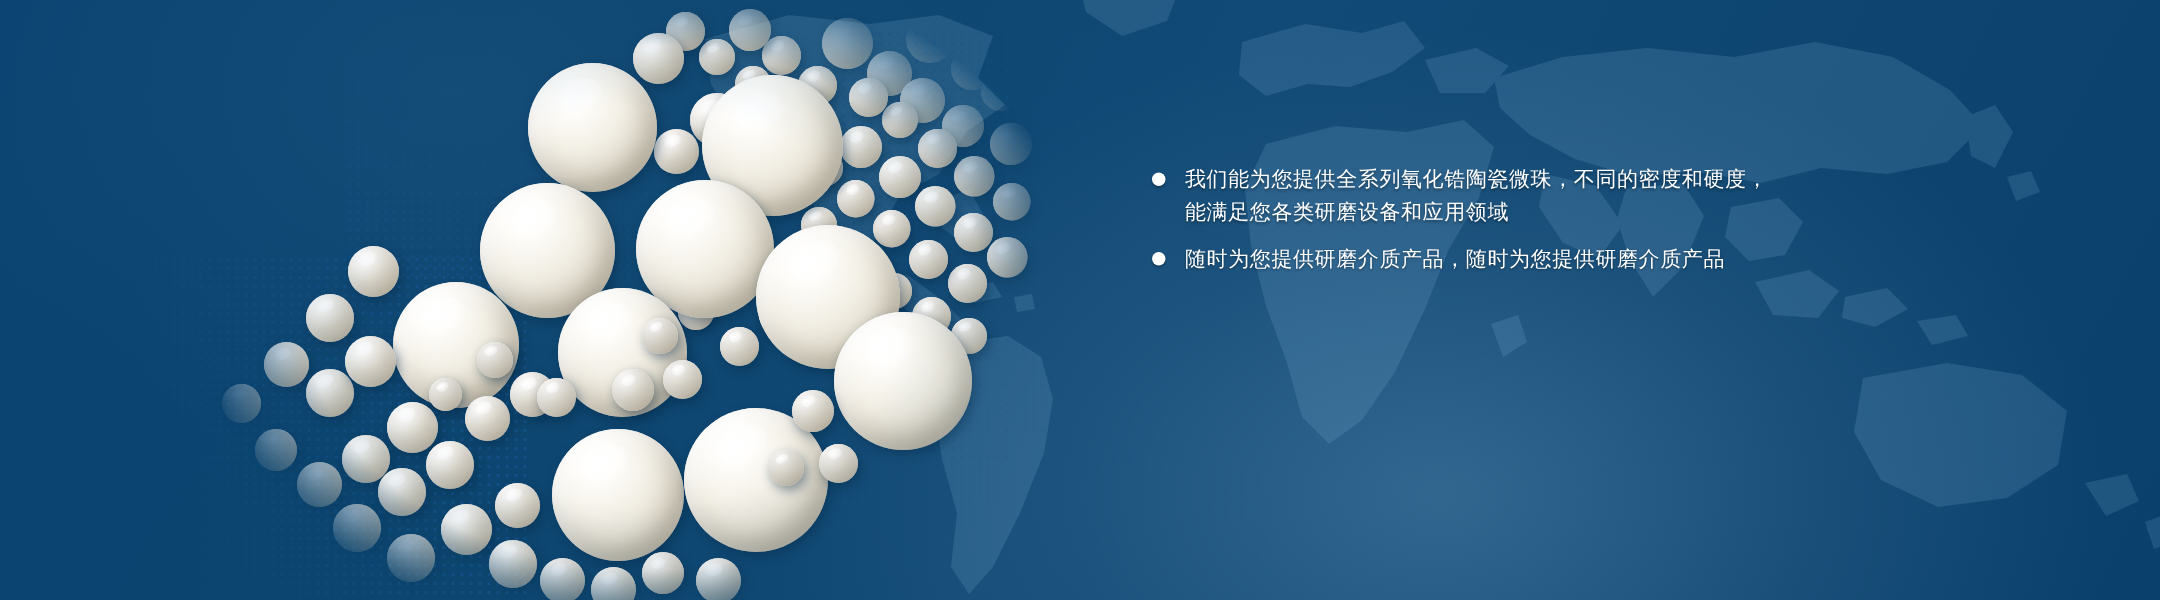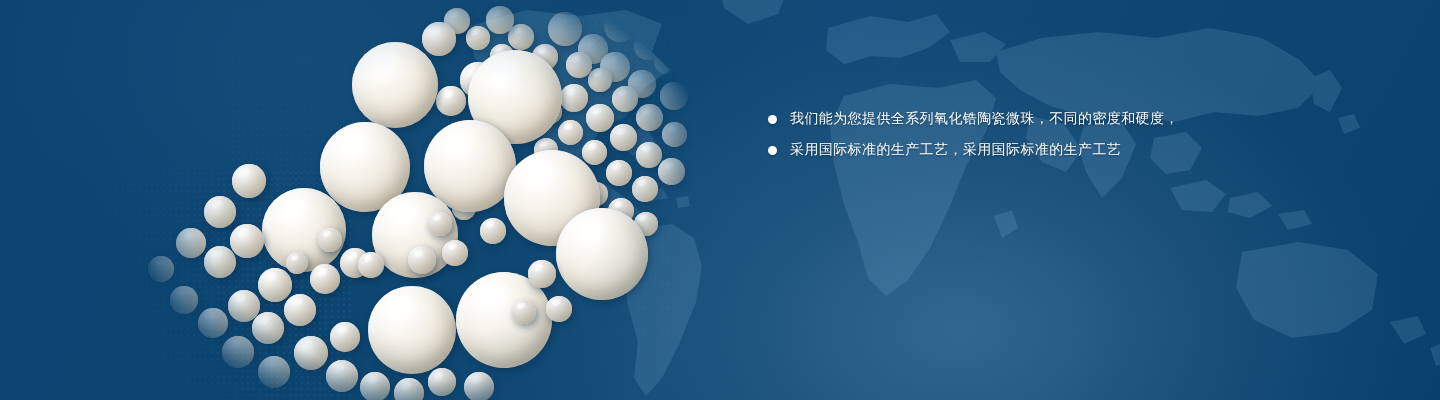--- a/index.html
+++ b/index.html
@@ -71,21 +71,21 @@
     transform:rotate(-22deg);
   }
 
   
   #copy{position:absolute;left:765px;top:108px;width:470px;}
   #headline{
     color:#ffffff;font-size:29px;line-height:36px;letter-spacing:1px;
     font-weight:400;margin:0 0 26px 0;white-space:nowrap;
     text-shadow:0 1px 3px rgba(0,0,0,.35);
   }
-  ul#bullets{list-style:none;margin:0;padding:0;font-family:Liberation Serif, serif;}
+  ul#bullets{list-style:none;margin:0;padding:0;}
   ul#bullets li{
     position:relative;padding-left:25px;margin-bottom:9px;
     color:#ffffff;font-size:14px;line-height:22px;letter-spacing:.4px;
     text-shadow:0 1px 2px rgba(0,0,0,.40);
   }
   ul#bullets li .dot{
     position:absolute;left:3px;top:7px;width:9px;height:9px;
     border-radius:50%;background:#ffffff;
     box-shadow:0 1px 2px rgba(0,0,0,.35);
   }
@@ -236,21 +236,22 @@
     <div class="bead" style="left:512px;top:300px;width:24px;height:24px;"></div>
     <div class="bead" style="left:318px;top:228px;width:24px;height:24px;"></div>
     <div class="bead" style="left:286px;top:252px;width:22px;height:22px;"></div>
   </div>
 
   <div id="copy">
     <ul id="bullets">
       <li>
         <span class="dot"></span>
         <span>我们能为您提供全系列氧化锆陶瓷微珠，不同的密度和硬度，</span>
+        <span class="l2">能满足您各类研磨设备和应用领域</span>
       </li>
       <li>
         <span class="dot"></span>
-        <span>采用国际标准的生产工艺，采用国际标准的生产工艺</span>
+        <span>随时为您提供研磨介质产品，随时为您提供研磨介质产品</span>
       </li>
     </ul>
   </div>
 
 </div>
 
 </body></html>

